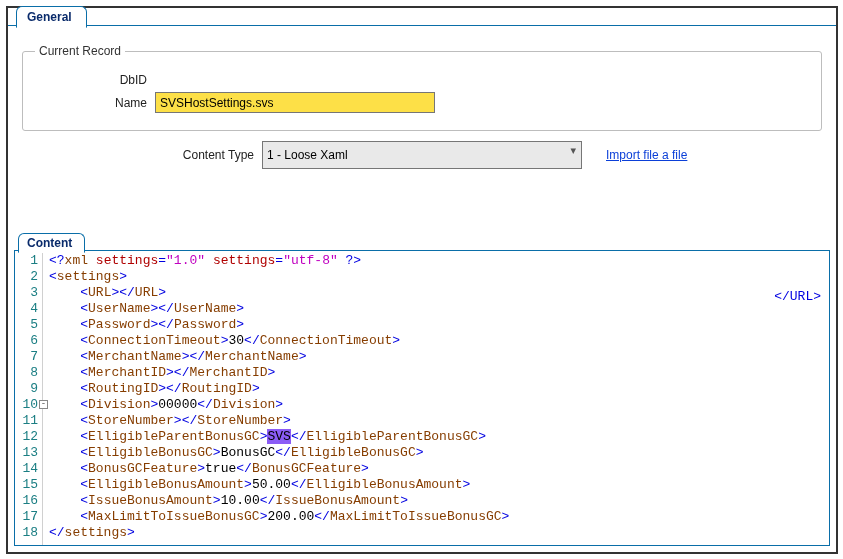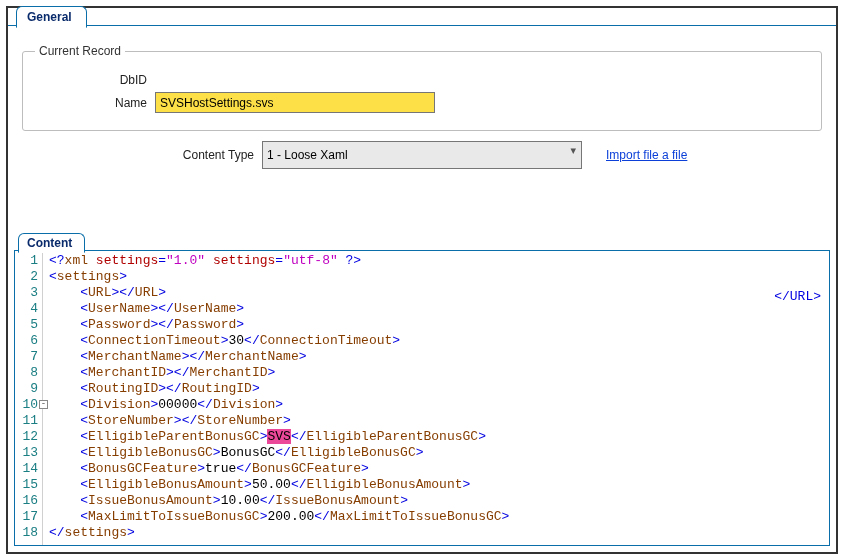--- a/index.html
+++ b/index.html
@@ -189,21 +189,21 @@
     flex: 1;
     padding: 2px 6px;
     white-space: pre;
     overflow: hidden;
     color: #000;
   }
   .t-blue { color: #0000e0; }
   .t-red  { color: #b00000; }
   .t-brown{ color: #863d00; }
   .t-pink { color: #c000c0; }
-  mark.hl { background: #ec4899; color: #000; padding: 0;}
+  mark.hl { background: #8b5cf6; color: #000; padding: 0;}
   .floatright {
     position: absolute;
     right: 8px;
     top: 38px;
     font-family: "Courier New", monospace;
     font-size: 13px;
     color: #0000e0;
   }
 </style>
 </head>

